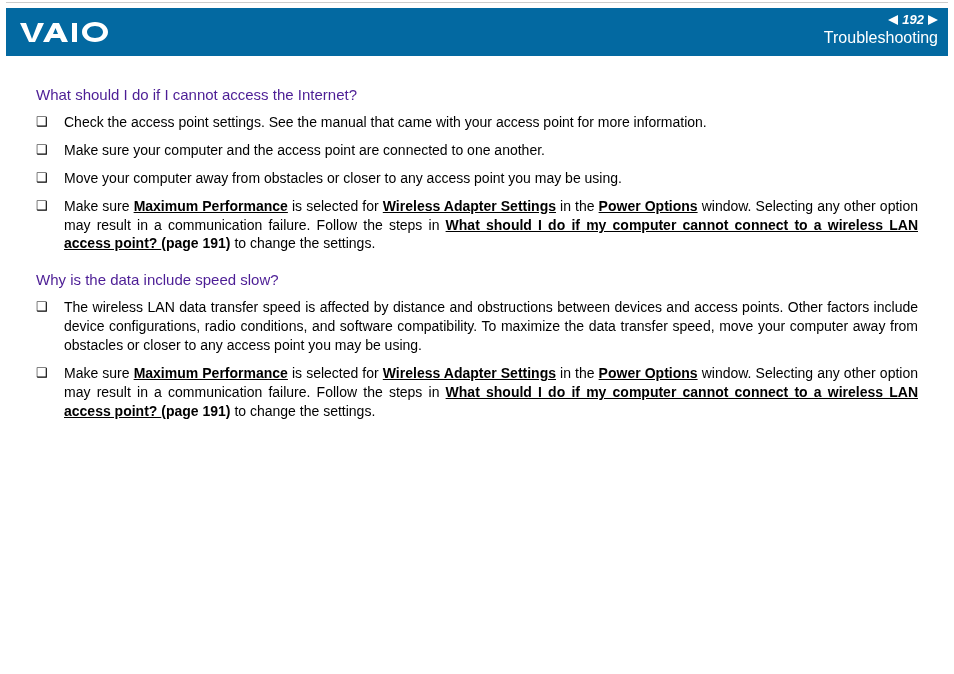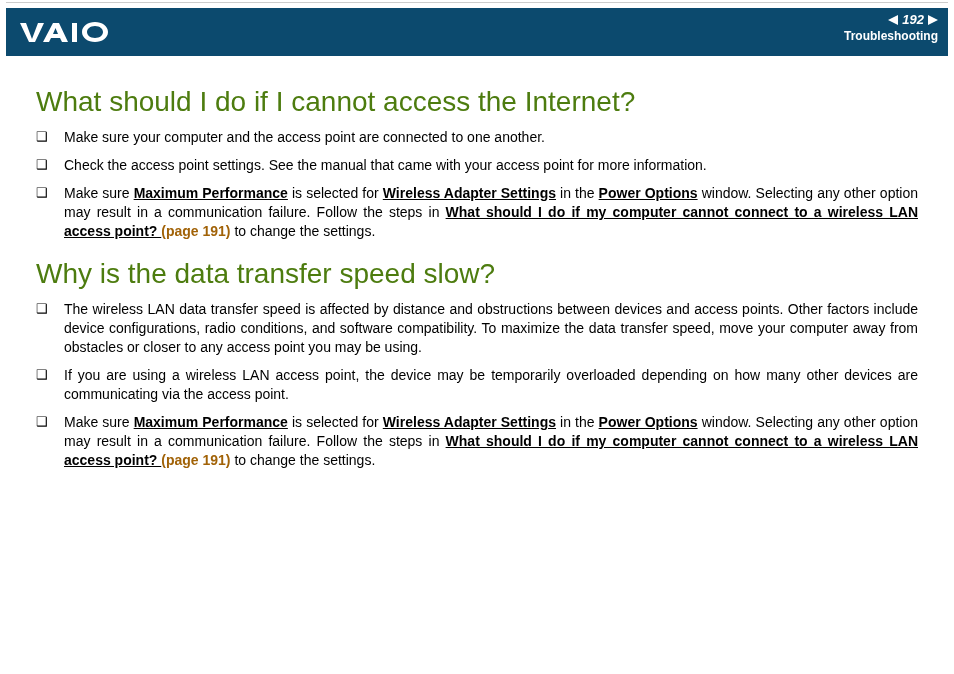--- a/index.html
+++ b/index.html
@@ -4,21 +4,21 @@
 <style>
   * { margin: 0; padding: 0; box-sizing: border-box; }
   body {
     font-family: Arial, Helvetica, sans-serif;
     width: 954px;
     height: 674px;
     background: #fff;
     position: relative;
   }
   .header {
-    background: #0c4a6e;
+    background: #0369a1;
     color: #fff;
     height: 48px;
     display: flex;
     align-items: center;
     justify-content: space-between;
     padding: 0 18px 0 14px;
     margin: 8px 6px 0 6px;
     position: relative;
   }
   .logo {
@@ -46,30 +46,30 @@
     font-weight: bold;
   }
   .arrow {
     width: 0; height: 0;
     border-top: 5px solid transparent;
     border-bottom: 5px solid transparent;
   }
   .arrow-left { border-right: 10px solid #fff; margin-right: 2px;}
   .arrow-right { border-left: 10px solid #fff; margin-left: 2px;}
   .section-label {
-    font-size: 12px;
-    font-weight: bold;
+    font-size: 16px;
+    font-weight: normal;
     margin-top: 2px;
   }
   .content {
     padding: 24px 36px 0 36px;
   }
   .heading {
-    color: #4d7c0f;
-    font-size: 28px;
+    color: #4c1d95;
+    font-size: 15px;
     font-weight: normal;
     margin-bottom: 10px;
     margin-top: 6px;
   }
   .heading.second { margin-top: 18px; }
   ul.bullets {
     list-style: none;
     margin-bottom: 4px;
   }
   ul.bullets > li {
@@ -82,21 +82,21 @@
   }
   ul.bullets > li::before {
     content: "❑";
     position: absolute;
     left: 0;
     top: 0;
     font-size: 13px;
     color: #000;
   }
   .b { font-weight: bold; text-decoration: underline; }
-  .link { color: #a16207; font-weight: bold; }
+  .link { color: #000000; font-weight: bold; }
   .n-line { position: absolute; top: 2px; left: 6px; right: 6px; height: 1px; background: #ccc;}
 </style>
 </head>
 <body>
 
 <div class="n-line"></div>
 
 <div class="header">
   <div class="logo">
     <svg width="92" height="22" viewBox="0 0 92 22" fill="white">
@@ -113,25 +113,25 @@
       <span class="arrow arrow-right"></span>
     </div>
     <div class="section-label">Troubleshooting</div>
   </div>
 </div>
 
 <div class="content">
 
   <h2 class="heading">What should I do if I cannot access the Internet?</h2>
   <ul class="bullets">
+    <li>Check the access point settings. See the manual that came with your access point for more information.</li>
     <li>Make sure your computer and the access point are connected to one another.</li>
-    <li>Check the access point settings. See the manual that came with your access point for more information.</li>
+    <li>Move your computer away from obstacles or closer to any access point you may be using.</li>
     <li><span>Make sure </span><span class="b">Maximum Performance</span><span> is selected for </span><span class="b">Wireless Adapter Settings</span><span> in the </span><span class="b">Power Options</span><span> window. Selecting any other option may result in a communication failure. Follow the steps in </span><span class="b">What should I do if my computer cannot connect to a wireless LAN access point? </span><span class="link">(page 191)</span><span> to change the settings.</span></li>
   </ul>
 
-  <h2 class="heading second">Why is the data transfer speed slow?</h2>
+  <h2 class="heading second">Why is the data include speed slow?</h2>
   <ul class="bullets">
     <li>The wireless LAN data transfer speed is affected by distance and obstructions between devices and access points. Other factors include device configurations, radio conditions, and software compatibility. To maximize the data transfer speed, move your computer away from obstacles or closer to any access point you may be using.</li>
-    <li>If you are using a wireless LAN access point, the device may be temporarily overloaded depending on how many other devices are communicating via the access point.</li>
     <li><span>Make sure </span><span class="b">Maximum Performance</span><span> is selected for </span><span class="b">Wireless Adapter Settings</span><span> in the </span><span class="b">Power Options</span><span> window. Selecting any other option may result in a communication failure. Follow the steps in </span><span class="b">What should I do if my computer cannot connect to a wireless LAN access point? </span><span class="link">(page 191)</span><span> to change the settings.</span></li>
   </ul>
 
 </div>
 
 </body></html>

